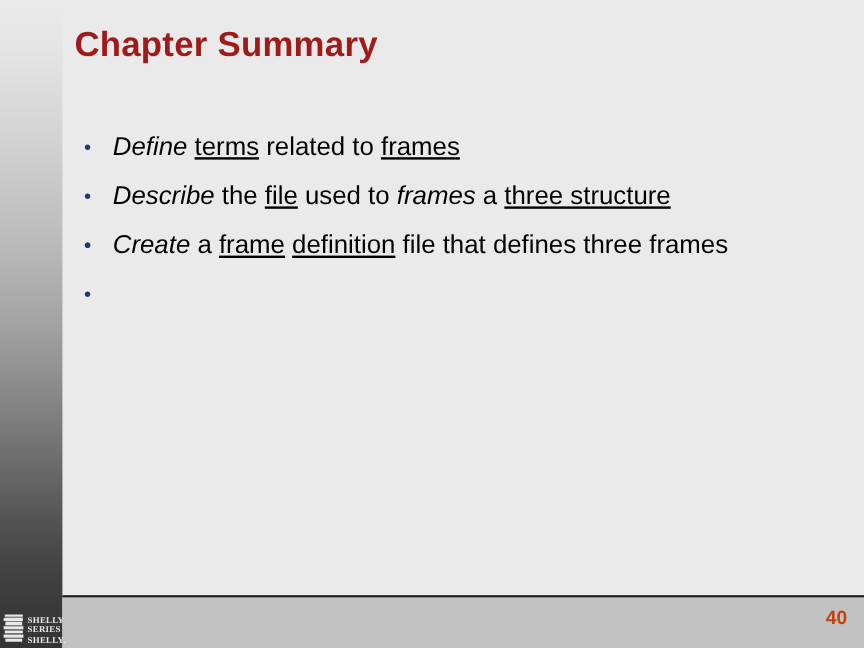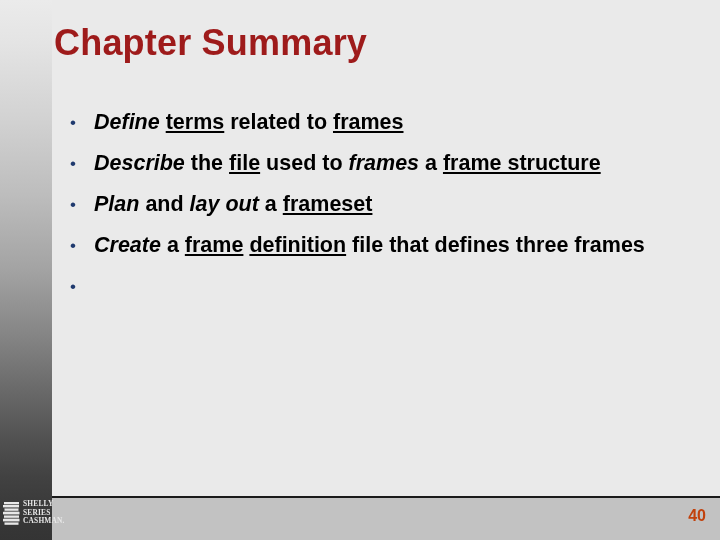--- a/index.html
+++ b/index.html
@@ -38,25 +38,25 @@
         #6a6a6a 72%,
         #525252 81%,
         #424242 88%,
         #383838 95%,
         #343434 100%);
   }
 
   
   .title {
     position: absolute;
-    left: 54px;
+    left: 62px;
     top: 22px;
     width: 630px;
     color: #9e1b1b;
-    font-size: 36px;
+    font-size: 29px;
     font-weight: bold;
     letter-spacing: 0.2px;
     line-height: 1.15;
     white-space: nowrap;
   }
 
   
   .body-list {
     position: absolute;
     left: 60px;
@@ -79,21 +79,20 @@
     left: 7px;
     top: 0;
     width: 12px;
     line-height: 39px;
     color: #1f3a6e;
     font-size: 17px;
     text-align: center;
   }
   .bullet-text {
     display: inline;
-    font-weight: bold;
   }
   .bullet-text i {
     font-style: italic;
   }
   .bullet-text u {
     text-decoration: underline;
     text-underline-offset: 2px;
   }
 
   
@@ -132,21 +131,21 @@
   }
 
   
   .logo {
     position: absolute;
     left: 2px;
     top: 500px;
     width: 50px;
     height: 38px;
     display: flex;
-    align-items: flex-start;
+    align-items: flex-end;
     gap: 2px;
   }
   .logo-books {
     width: 19px;
     height: 28px;
     flex: 0 0 auto;
   }
   .logo-words {
     display: flex;
     flex-direction: column;
@@ -171,25 +170,24 @@
 
   <div class="title">Chapter Summary</div>
 
   <ul class="body-list">
     <li class="bullet-item">
       <span class="bullet-marker">•</span>
       <span class="bullet-text"><i>Define</i> <u>terms</u> related to <u>frames</u></span>
     </li>
     <li class="bullet-item">
       <span class="bullet-marker">•</span>
-      <span class="bullet-text"><i>Describe</i> the <u>file</u> used to <i>frames</i> a <u>frame structure</u></span>
-    </li>
-    <li class="bullet-item">
-      <span class="bullet-marker">•</span>
-      <span class="bullet-text"><i>Plan</i> and <i>lay out</i> a <u>frameset</u></span>
+      <span class="bullet-text"><i>Describe</i> the <u>file</u> used to <i>frames</i> a <u>three structure</u></span>
+    </li>
+    <li class="bullet-item">
+      <span class="bullet-marker">•</span>
     </li>
     <li class="bullet-item">
       <span class="bullet-marker">•</span>
       <span class="bullet-text"><i>Create</i> a <u>frame</u> <u>definition</u> file that defines three frames</span>
     </li>
     <li class="bullet-item">
       <span class="bullet-marker">•</span>
     </li>
   </ul>
 
@@ -213,17 +211,17 @@
         <rect x="2.5" y="7.6" width="14" height="0.7"></rect>
         <rect x="2" y="11" width="15" height="0.7"></rect>
         <rect x="2" y="14.6" width="15" height="0.7"></rect>
         <rect x="2" y="18" width="15" height="0.7"></rect>
         <rect x="2.5" y="21.6" width="14" height="0.7"></rect>
       </g>
     </svg>
     <div class="logo-words">
       <span>SHELLY</span>
       <span>SERIES</span>
-      <span>CASHMAN.</span>
+      <span>SHELLY.</span>
     </div>
   </div>
 
 </div>
 
 </body></html>

